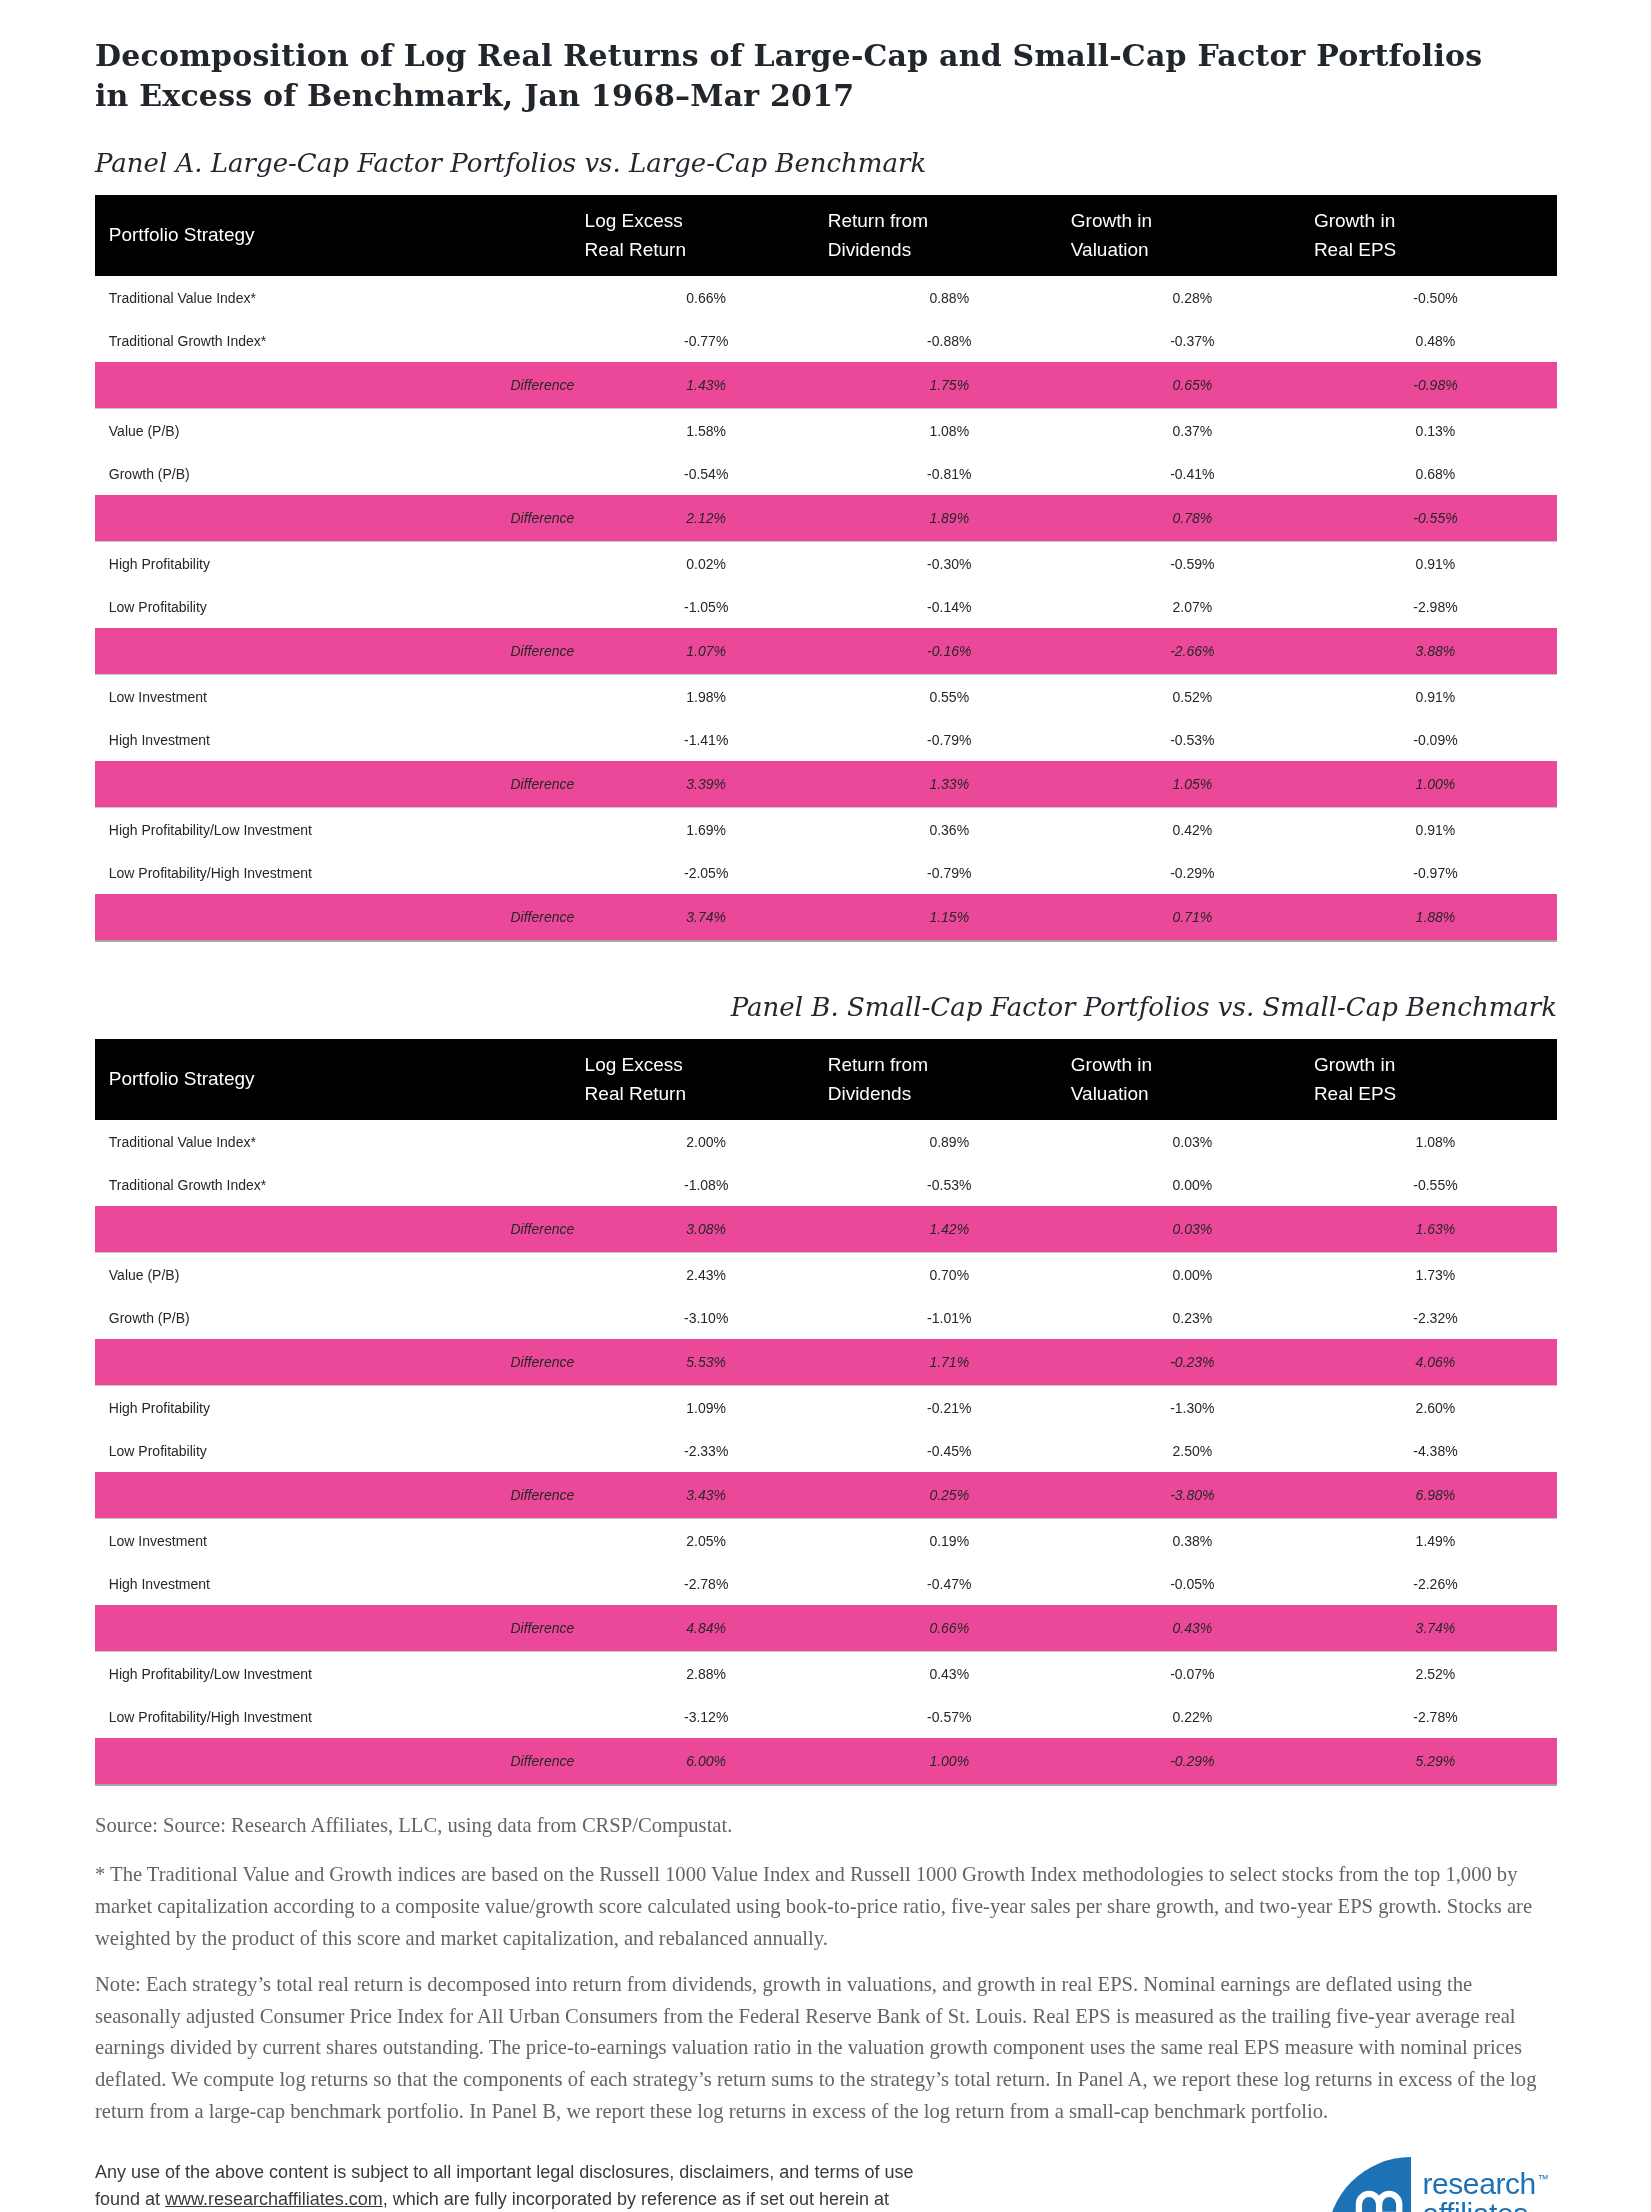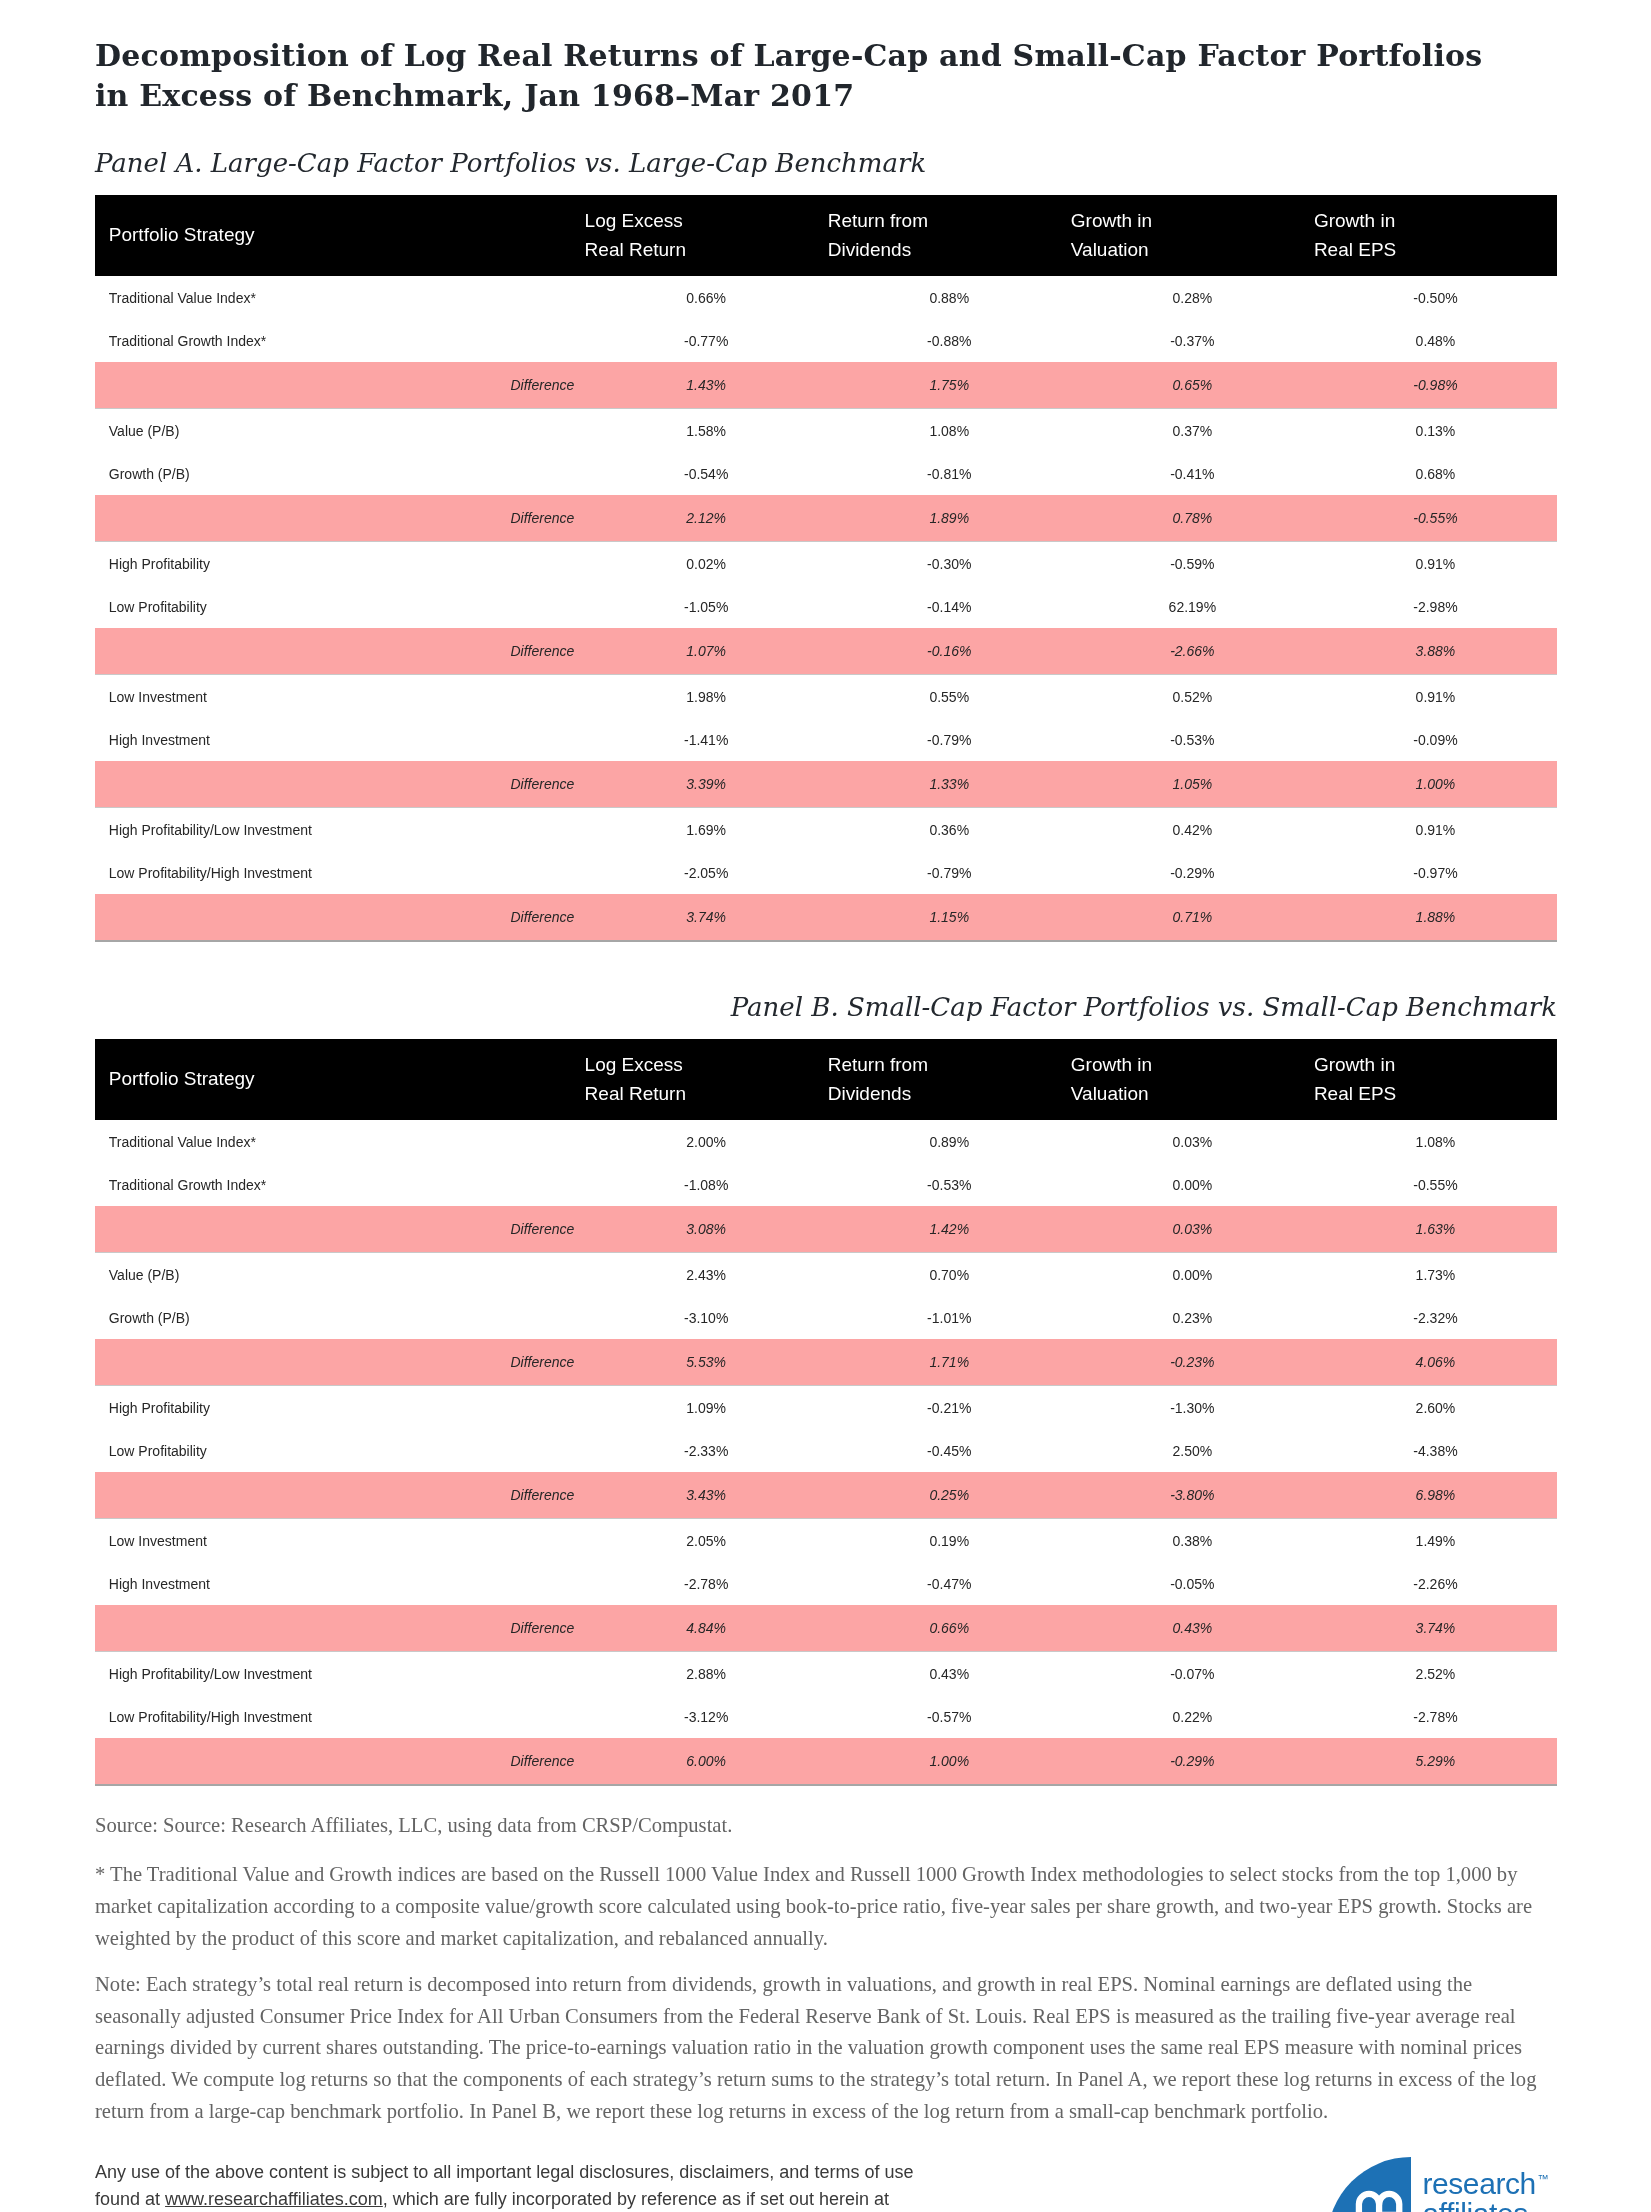--- a/index.html
+++ b/index.html
@@ -56,21 +56,21 @@
     grid-template-columns:570fr 283fr 283fr 283fr 283fr;
     height:43px;
     align-items:center;
     font-size:14px;
     color:#262626;
   }
   .row .c0 { padding-left:13.8px; }
   .row .num { text-align:center; }
 
   .row.diff {
-    background:#fca5a5;
+    background:#ec4899;
     height:46px;
     font-style:italic;
   }
   .row.diff .c0 { text-align:right; padding-left:0; padding-right:10.3px; }
 
   .source, .footnote, .note {
     font-family:"Liberation Serif", serif;
     color:#646464;
     font-size:20.6px;
     line-height:1.55;
@@ -179,21 +179,21 @@
           <div class="c0">High Profitability</div>
           <div class="num">0.02%</div>
           <div class="num">-0.30%</div>
           <div class="num">-0.59%</div>
           <div class="num">0.91%</div>
         </div>
         <div class="row">
           <div class="c0">Low Profitability</div>
           <div class="num">-1.05%</div>
           <div class="num">-0.14%</div>
-          <div class="num">62.19%</div>
+          <div class="num">2.07%</div>
           <div class="num">-2.98%</div>
         </div>
         <div class="row diff">
           <div class="c0">Difference</div>
           <div class="num">1.07%</div>
           <div class="num">-0.16%</div>
           <div class="num">-2.66%</div>
           <div class="num">3.88%</div>
         </div>
       </div>

